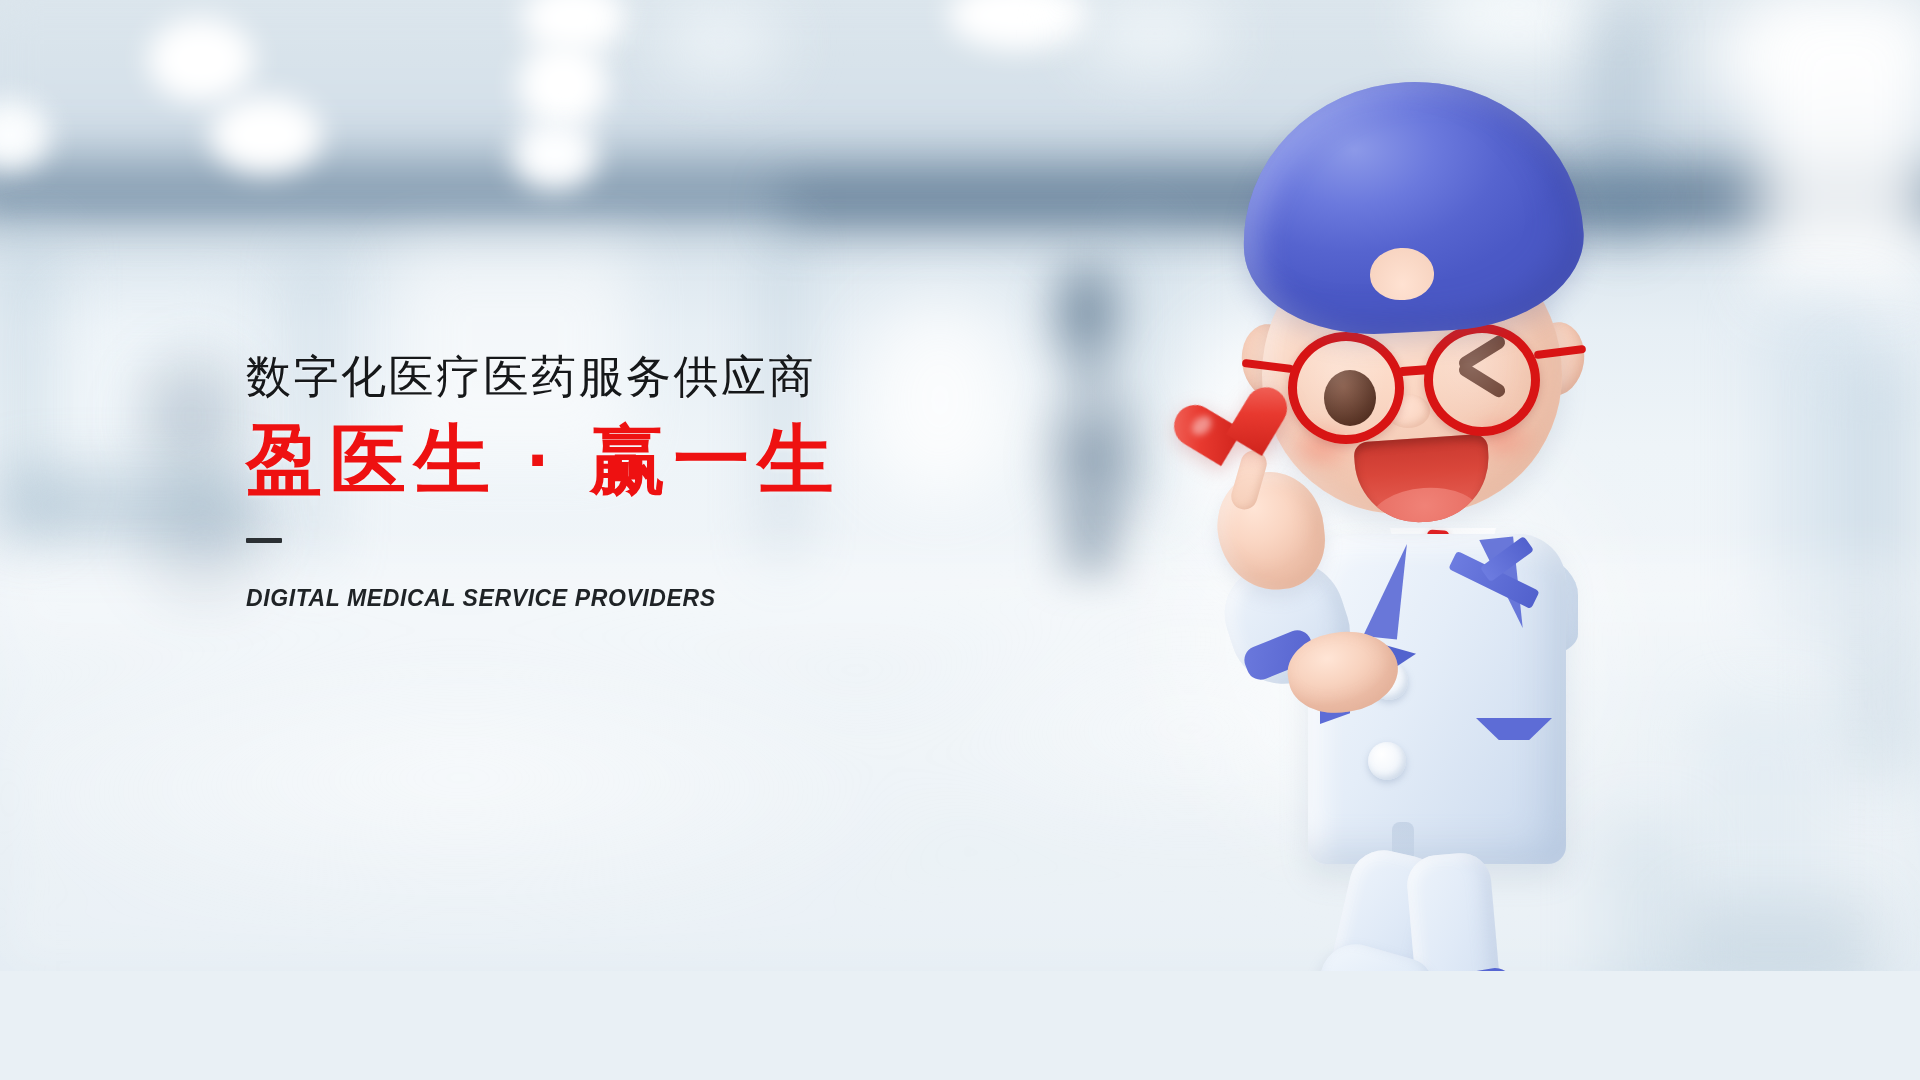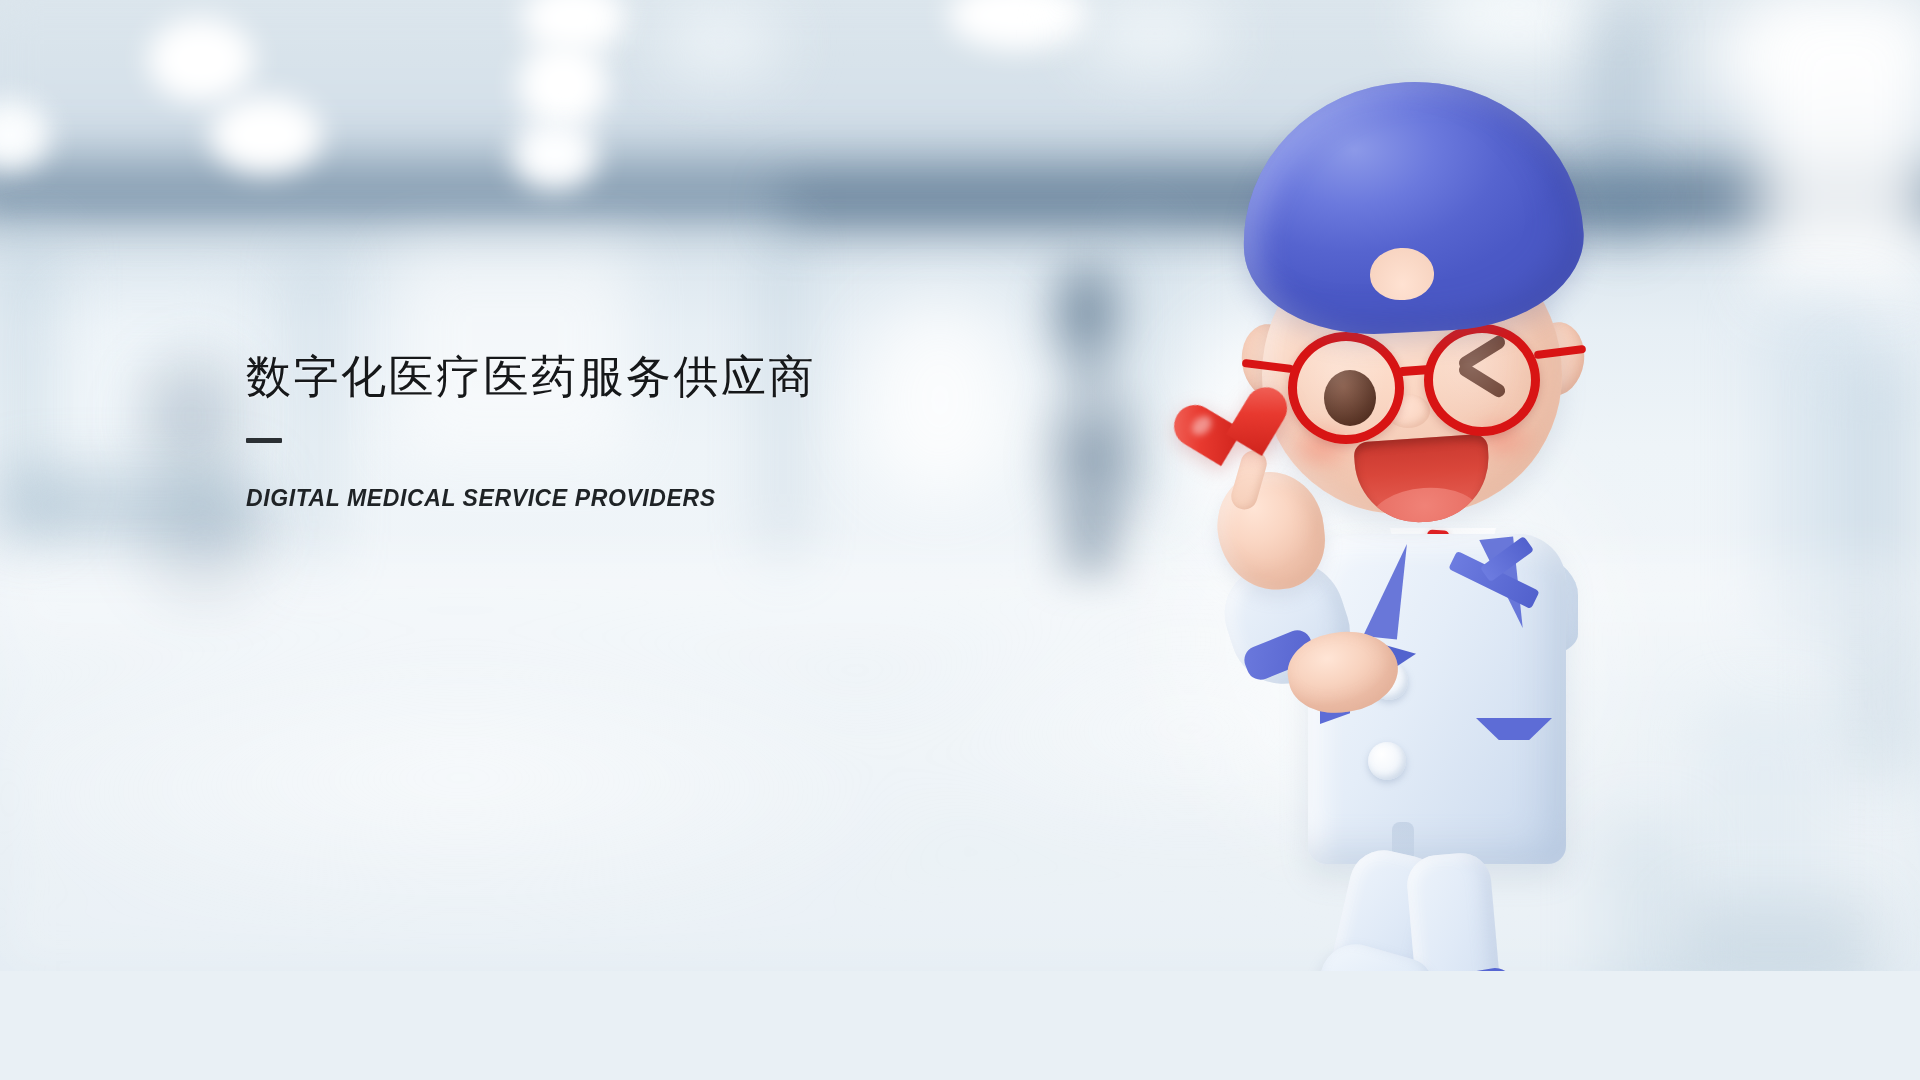--- a/index.html
+++ b/index.html
@@ -390,20 +390,21 @@
 
     <div class="col" style="left:0px;top:470px;width:260px;height:70px;background:#6f93ad;opacity:.35;"></div>
     <div class="col" style="left:1680px;top:900px;width:200px;height:90px;background:#7fa0b8;opacity:.30;"></div>
 
     <div class="floor-sheen"></div>
     <div class="glow-center"></div>
   </div>
 
   <div id="text-block">
     <div id="headline">数字化医疗医药服务供应商</div>
+    <div id="maintitle">盈医生 · 赢一生</div>
     <div id="divider"></div>
     <div id="sub-en">
       <div class="sub-line">DIGITAL MEDICAL SERVICE PROVIDERS</div>
     </div>
   </div>
 
   <div id="mascot">
 
     <div class="m coat-shoulder"></div>
     <div class="m shirt"></div>

